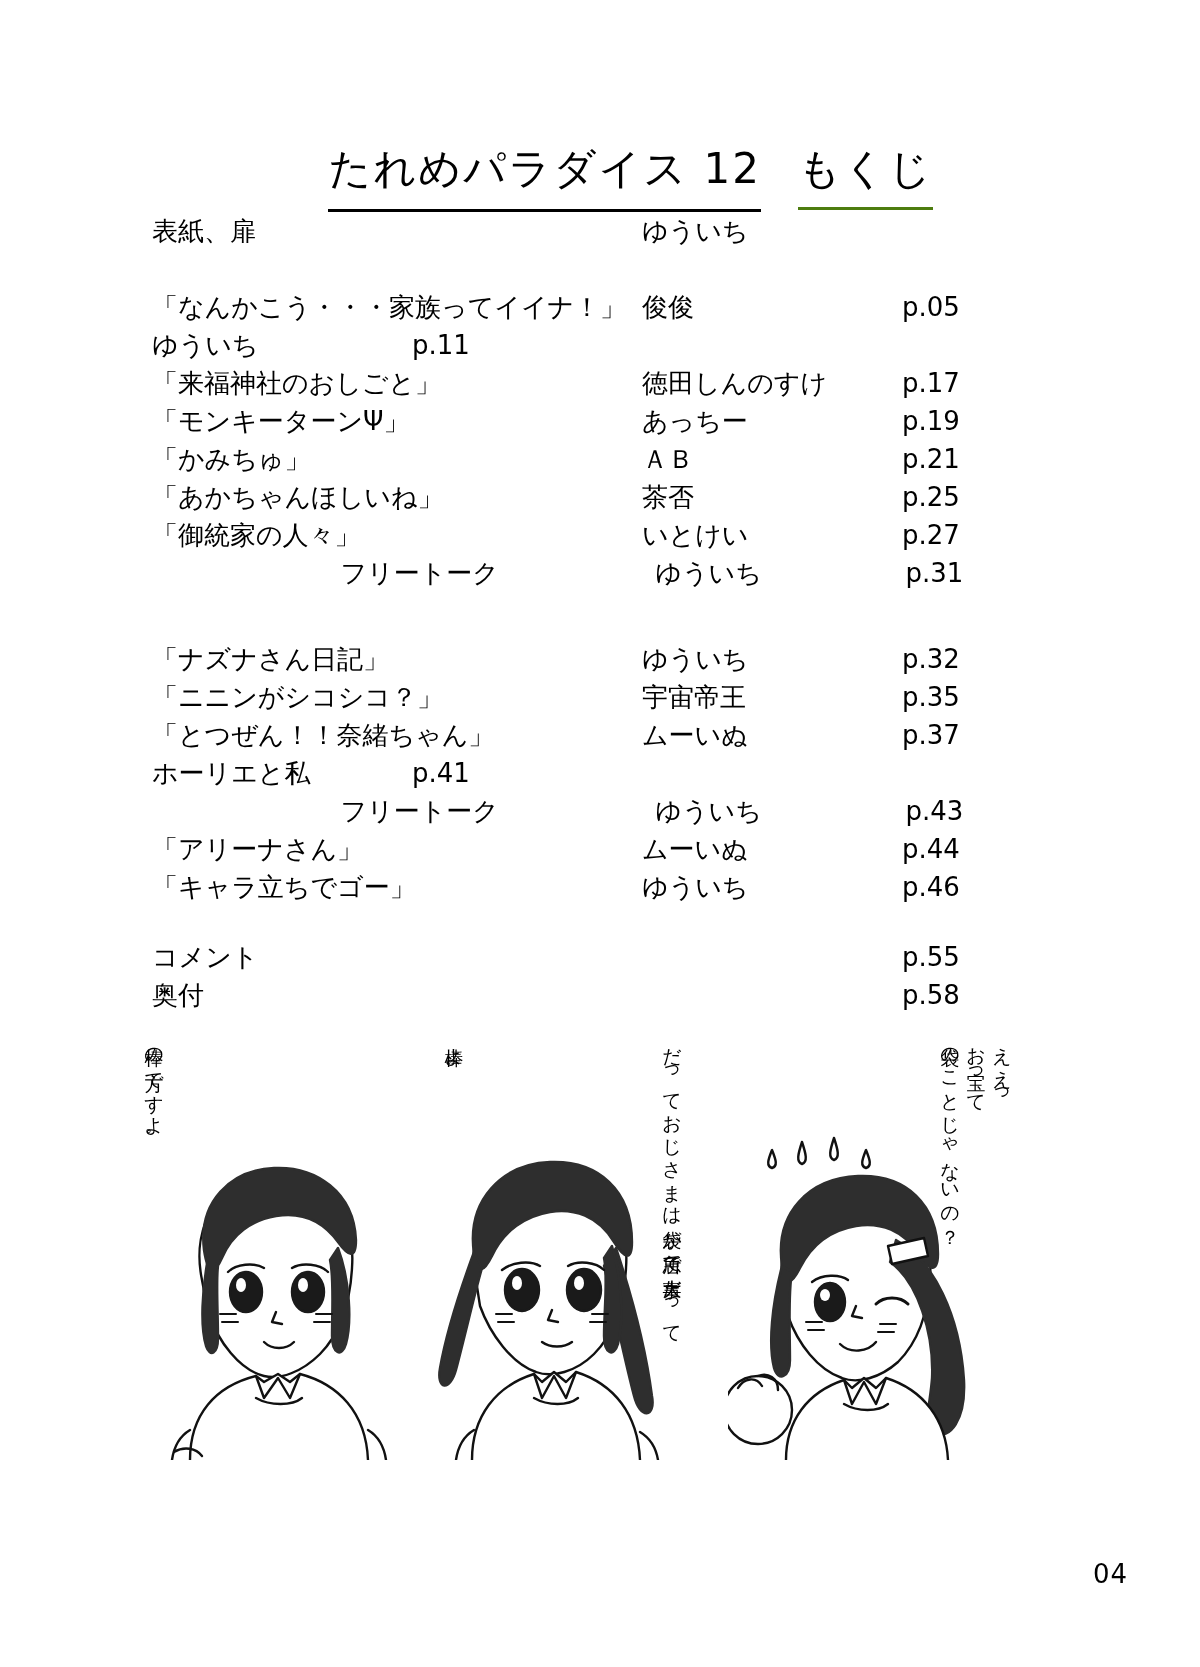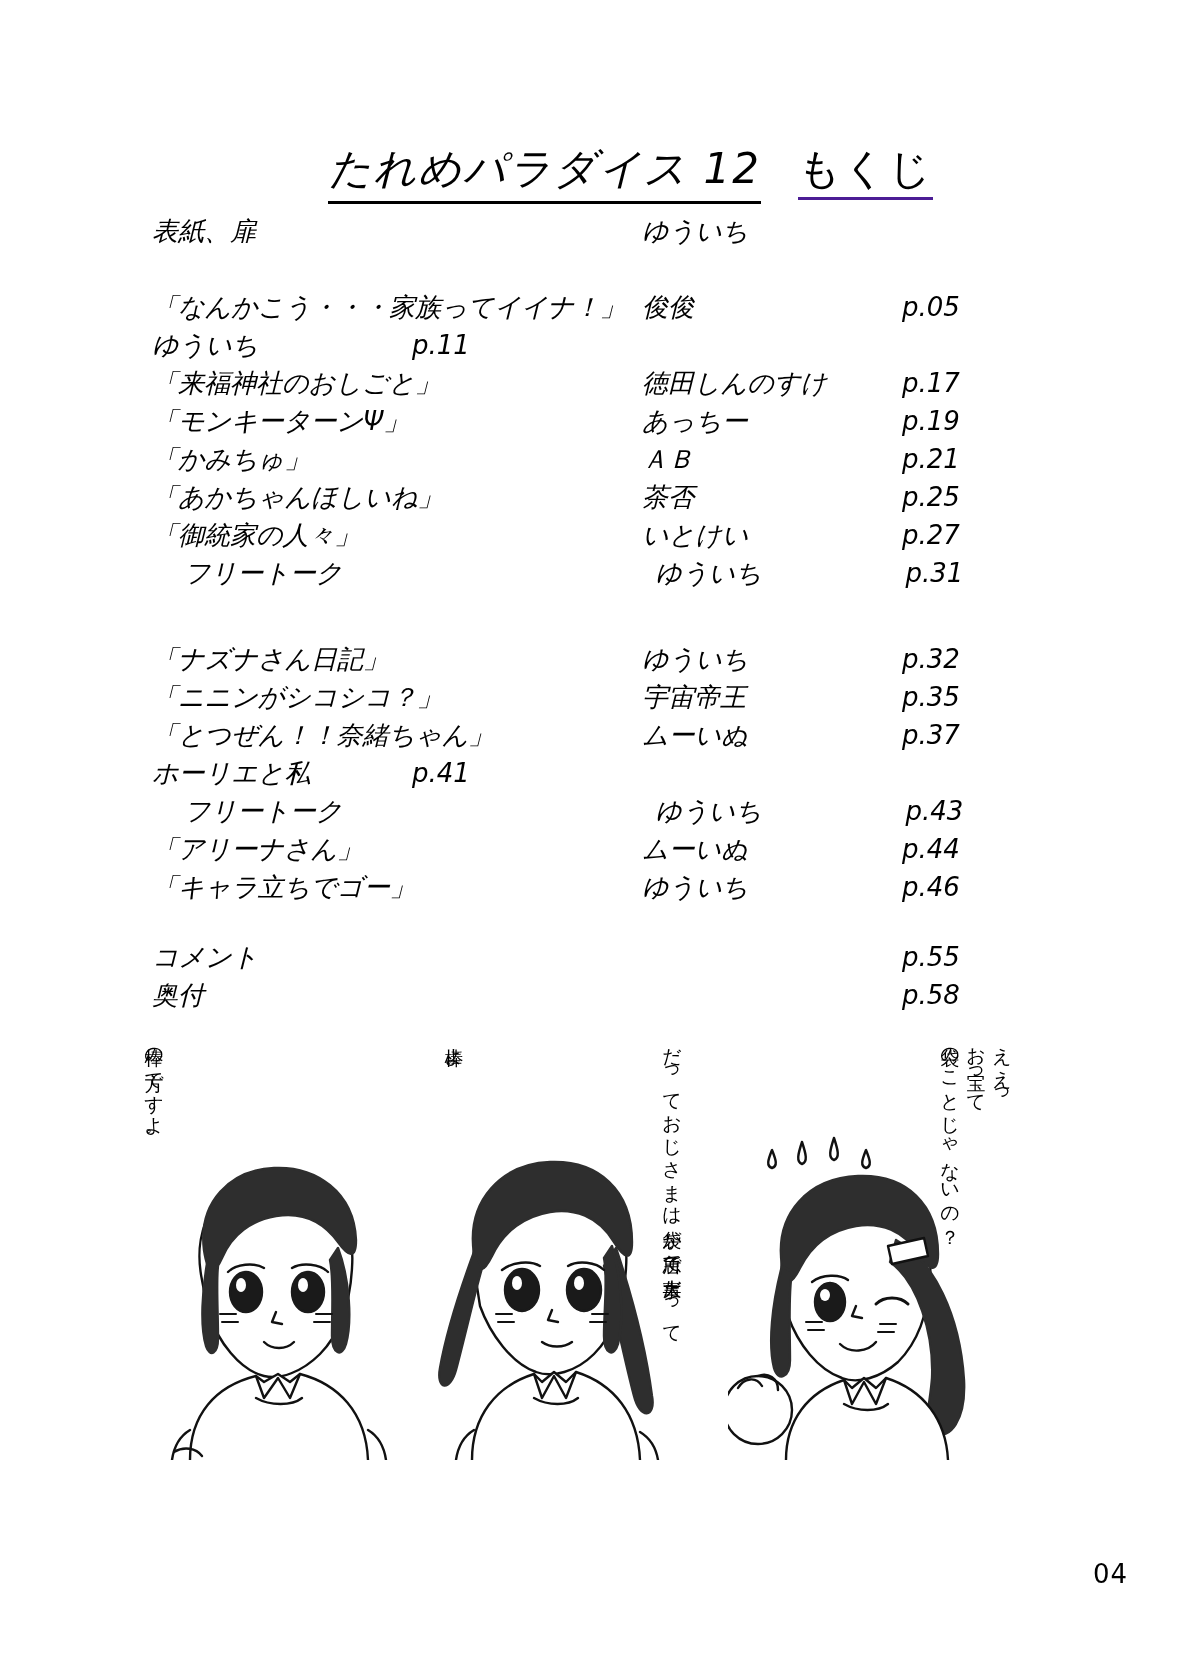--- a/index.html
+++ b/index.html
@@ -27,59 +27,58 @@
     top: 92px;
     left: 0;
     width: 1200px;
     text-align: center;
     font-size: 42px;
     letter-spacing: 2px;
     white-space: pre;
   }
   .title .tl-main {
     border-bottom: 3px solid #000;
-    padding-bottom: 8px;
-    font-style: italic;
+    padding-bottom: 16px;
   }
   .title .tl-sub {
-    border-bottom: 3px solid #4c1d95;
-    padding-bottom: 4px;
+    border-bottom: 3px solid #4d7c0f;
+    padding-bottom: 14px;
     margin-left: 37px;
   }
 
   
   .toc {
     position: absolute;
     top: 212px;
     left: 152px;
     width: 840px;
     font-size: 26px;
     line-height: 38px;
   }
   .row {
     display: flex;
     align-items: baseline;
     height: 38px;
-    font-style: italic;
   }
   .row .c-title {
     width: 490px;
     white-space: pre;
   }
   .row .c-author {
     width: 260px;
     white-space: pre;
   }
   .row .c-page {
     width: 90px;
     text-align: left;
     white-space: pre;
   }
   .row.indent .c-title {
     padding-left: 32px;
+    text-align: center;
   }
   .row.header {
     height: 44px;
     font-size: 26px;
   }
   .spacer-md { height: 32px; }
   .spacer-lg { height: 48px; }
 
   
   .illus {

